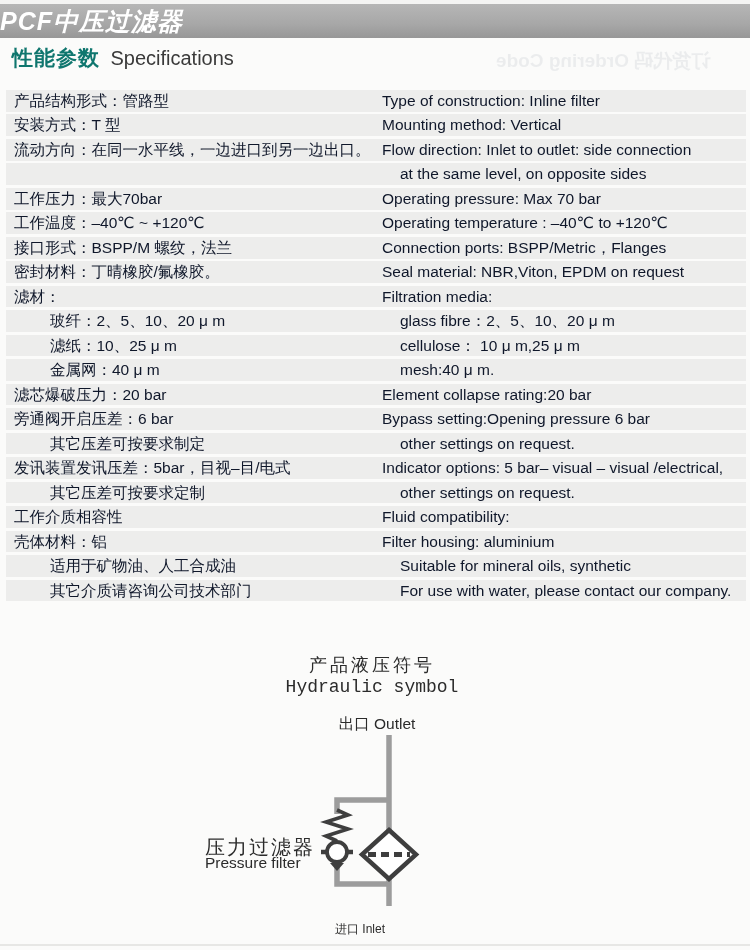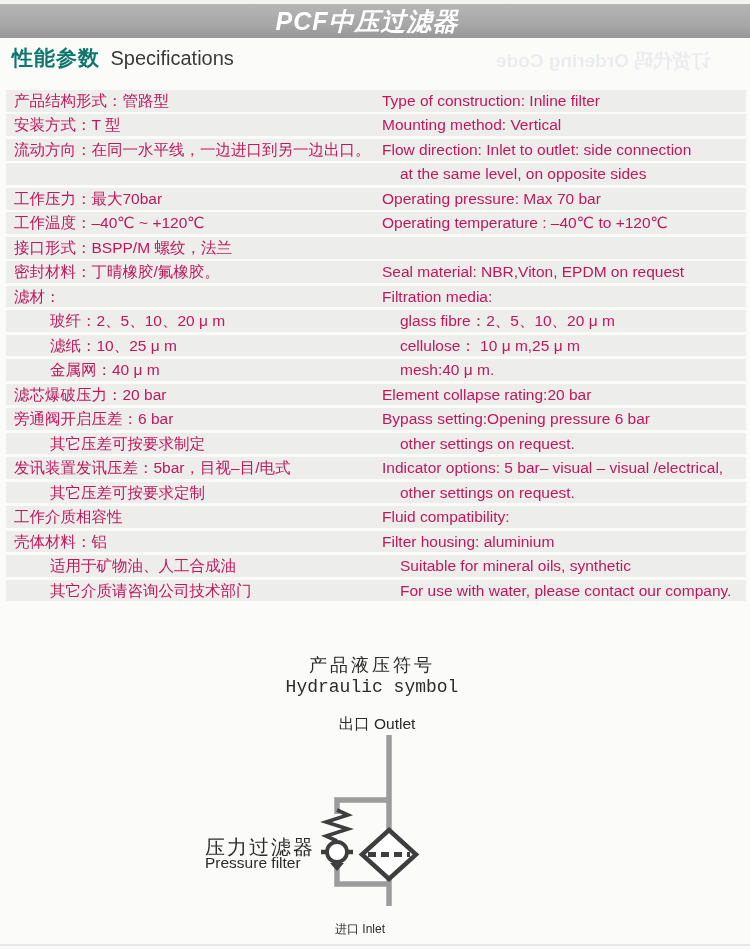--- a/index.html
+++ b/index.html
@@ -7,42 +7,42 @@
     width:750px;height:950px;position:relative;overflow:hidden;
     background:#fbfbfa;
     font-family:"Liberation Sans","DejaVu Sans",sans-serif;
     color:#2e2e2e;
   }
   
   .top-strip{position:absolute;top:0;left:0;width:750px;height:4px;background:#f4f4f3;}
   .header-bar{
     position:absolute;top:4px;left:0;width:750px;height:34px;
     background:linear-gradient(#b6b6b6,#a7a7a7 60%,#979797);
-    display:flex;align-items:center;justify-content:center;
+    display:flex;align-items:center;justify-content:flex-start;
     box-sizing:border-box;padding-right:16px;
   }
   .header-title{
     font-size:25px;font-weight:700;font-style:italic;color:#ffffff;
     letter-spacing:1px;white-space:nowrap;
   }
   .ghost-text{
     position:absolute;top:48px;right:40px;
     transform:scaleX(-1);
     font-size:19px;font-weight:700;color:#8d99a6;opacity:.14;
     white-space:nowrap;filter:blur(.6px);
   }
   .section-title{position:absolute;top:44px;left:12px;white-space:nowrap;}
   .section-title .zh{font-size:21px;font-weight:700;color:#0f766e;letter-spacing:1px;}
   .section-title .en{font-size:20px;font-weight:400;color:#3a3a3a;margin-left:6px;}
   
   .spec-table{position:absolute;top:90px;left:6px;width:740px;}
   .spec-row{
     height:21.6px;margin-bottom:2.9px;background:#ededec;
     display:flex;align-items:center;
-    font-size:15.5px;line-height:21.6px;white-space:nowrap;color:#be185d;
+    font-size:15.5px;line-height:21.6px;white-space:nowrap;color:#0f172a;
   }
   .spec-zh{width:368px;box-sizing:border-box;padding-left:8px;flex:none;overflow:hidden;}
   .spec-zh.ind{padding-left:44px;}
   .spec-en{box-sizing:border-box;padding-left:8px;flex:1;overflow:hidden;}
   .spec-en.ind{padding-left:26px;}
   
   .dg-label{position:absolute;white-space:nowrap;color:#2b2b2b;}
   .dg-center{transform:translateX(-50%);}
   .dg-title-zh{top:653px;left:372px;font-size:18px;letter-spacing:3px;text-align:right;}
   .dg-title-en{top:677px;left:372px;font-size:18px;font-family:Liberation Mono, monospace;}
@@ -89,20 +89,21 @@
     <div class="spec-row">
       <span class="spec-zh">工作压力：最大70bar</span>
       <span class="spec-en">Operating pressure: Max 70 bar</span>
     </div>
     <div class="spec-row">
       <span class="spec-zh">工作温度：–40℃ ~ +120℃</span>
       <span class="spec-en">Operating temperature : –40℃ to +120℃</span>
     </div>
     <div class="spec-row">
       <span class="spec-zh">接口形式：BSPP/M 螺纹，法兰</span>
+      <span class="spec-en">Connection ports: BSPP/Metric，Flanges</span>
     </div>
     <div class="spec-row">
       <span class="spec-zh">密封材料：丁晴橡胶/氟橡胶。</span>
       <span class="spec-en">Seal material: NBR,Viton, EPDM on request</span>
     </div>
     <div class="spec-row">
       <span class="spec-zh">滤材：</span>
       <span class="spec-en">Filtration media:</span>
     </div>
     <div class="spec-row">

